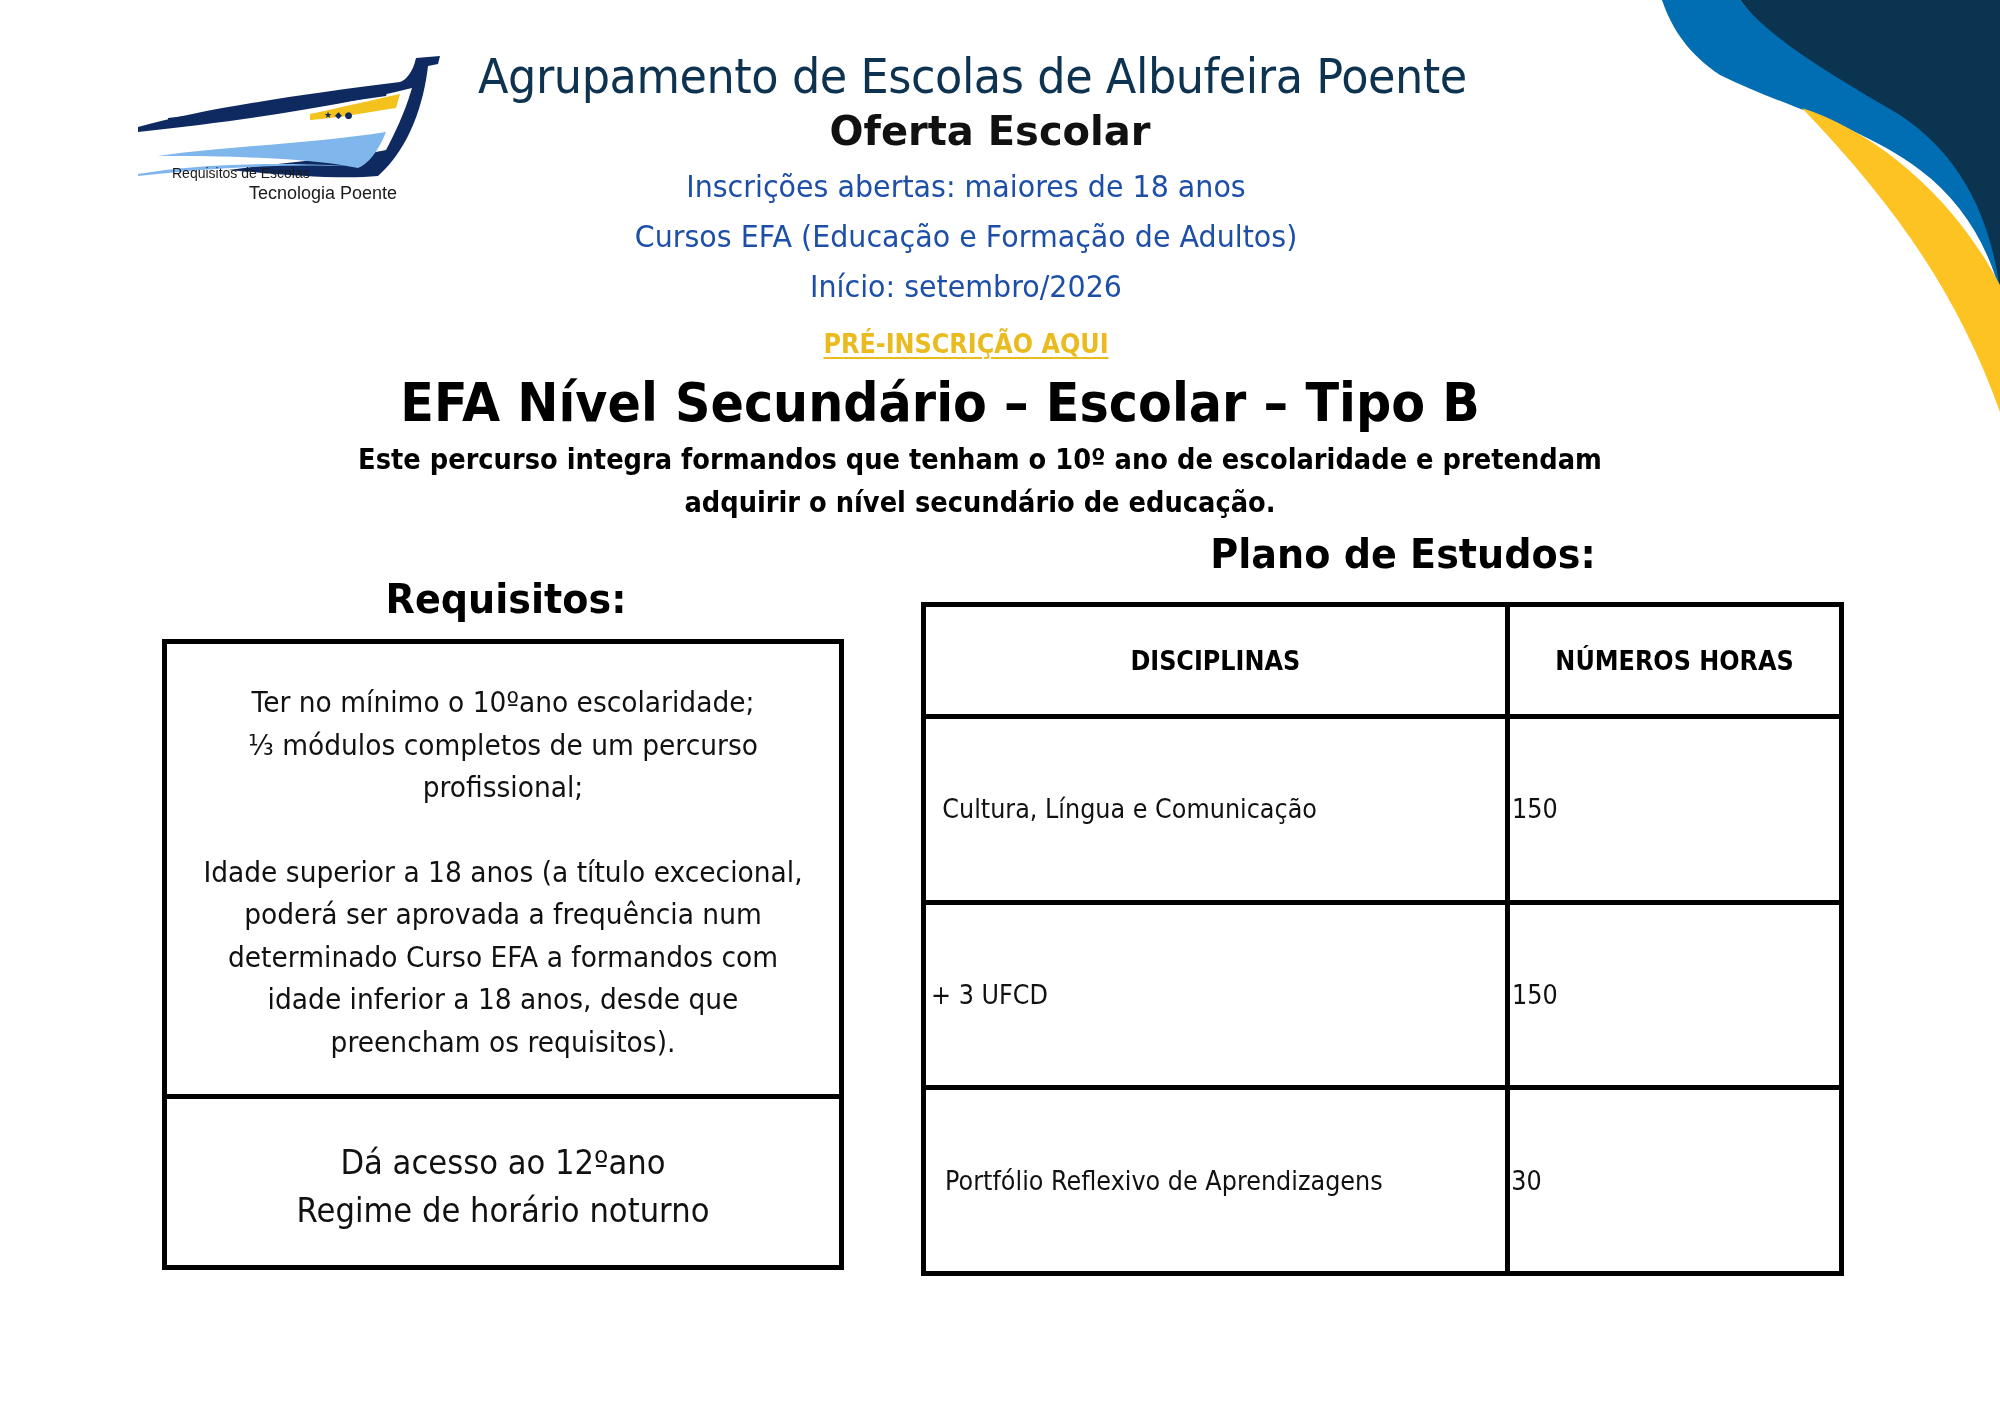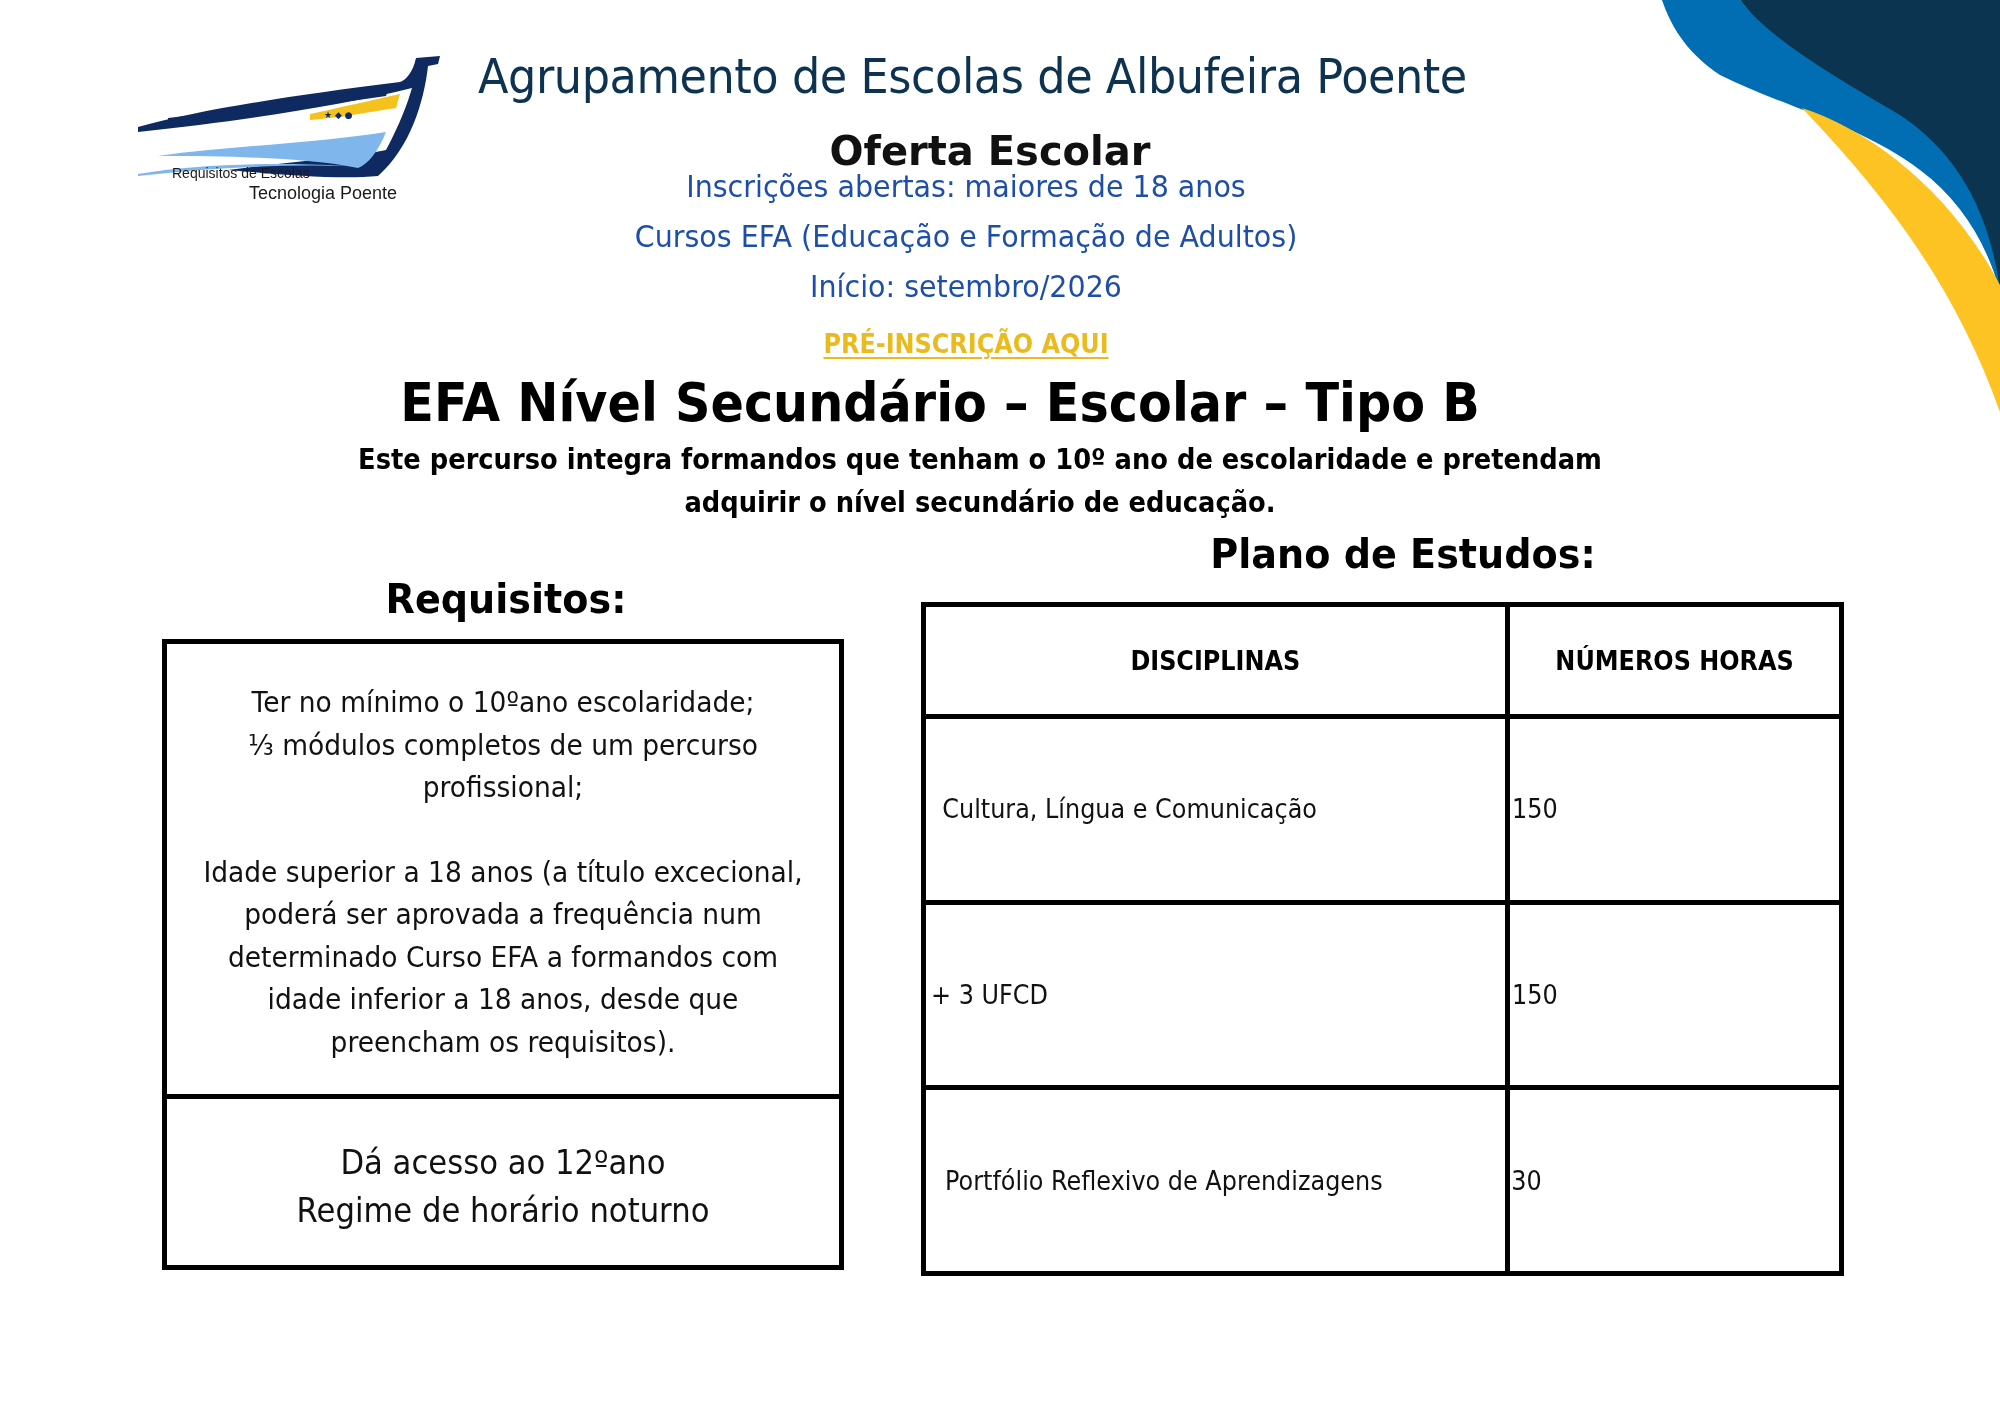--- a/index.html
+++ b/index.html
@@ -4,21 +4,21 @@
 <style>
   html, body { margin:0; padding:0; }
   body { width:2000px; height:1414px; position:relative; overflow:hidden; background:#ffffff; font-family:"DejaVu Sans", sans-serif; color:#000; }
   .abs { position:absolute; }
   .center-text { text-align:center; white-space:nowrap; }
   #deco { position:absolute; left:0; top:0; width:2000px; height:1414px; pointer-events:none; }
   #logo { position:absolute; left:138px; top:52px; width:310px; height:160px; }
   .logo-t1 { position:absolute; left:34px; top:113px; font-family:"Liberation Sans", sans-serif; font-size:14px; color:#1a1a1a; white-space:nowrap; }
   .logo-t2 { position:absolute; left:111px; top:131px; font-family:"Liberation Sans", sans-serif; font-size:18px; color:#1a1a1a; white-space:nowrap; }
   #org-title { left:478px; top:48px; width:1020px; font-family:"DejaVu Sans", sans-serif; font-size:48px; font-weight:normal; color:#0e3350; letter-spacing:-0.5px; transform:scaleX(0.93); transform-origin:left top; }
-  #offer-title { left:700px; top:128px; width:580px; font-size:40px; font-weight:bold; color:#111; }
+  #offer-title { left:700px; top:108px; width:580px; font-size:40px; font-weight:bold; color:#111; }
   .blue-line { left:516px; width:900px; font-size:31px; color:#1e4fa8; transform:scaleX(0.92); transform-origin:center top; }
   #link { left:766px; top:329px; width:400px; font-size:26px; font-weight:bold; color:#e9bb1f; text-decoration:underline; text-underline-offset:4px; transform:scaleX(0.92); transform-origin:center top; cursor:pointer; }
   #course-title { left:300px; top:372px; width:1280px; font-size:53px; font-weight:bold; color:#000; transform:scaleX(0.93); transform-origin:center top; }
   .desc-line { left:280px; width:1400px; font-size:28px; font-weight:bold; color:#000; transform:scaleX(0.92); transform-origin:center top; }
   #plano-title { left:1103px; top:530px; width:600px; font-size:41px; font-weight:bold; transform:scaleX(0.93); transform-origin:center top; }
   #req-title { left:206px; top:575px; width:600px; font-size:41px; font-weight:bold; transform:scaleX(0.93); transform-origin:center top; }
 
   #req-box { position:absolute; left:162px; top:639px; width:682px; height:631px; border:5px solid #000; box-sizing:border-box; }
   #req-upper { position:absolute; left:0; top:0; width:100%; height:455px; border-bottom:5px solid #000; box-sizing:border-box; }
   #req-text { position:absolute; left:10px; right:10px; top:38px; text-align:center; font-size:28.5px; line-height:42.5px; color:#111; transform:scaleX(0.93); transform-origin:center top; }

